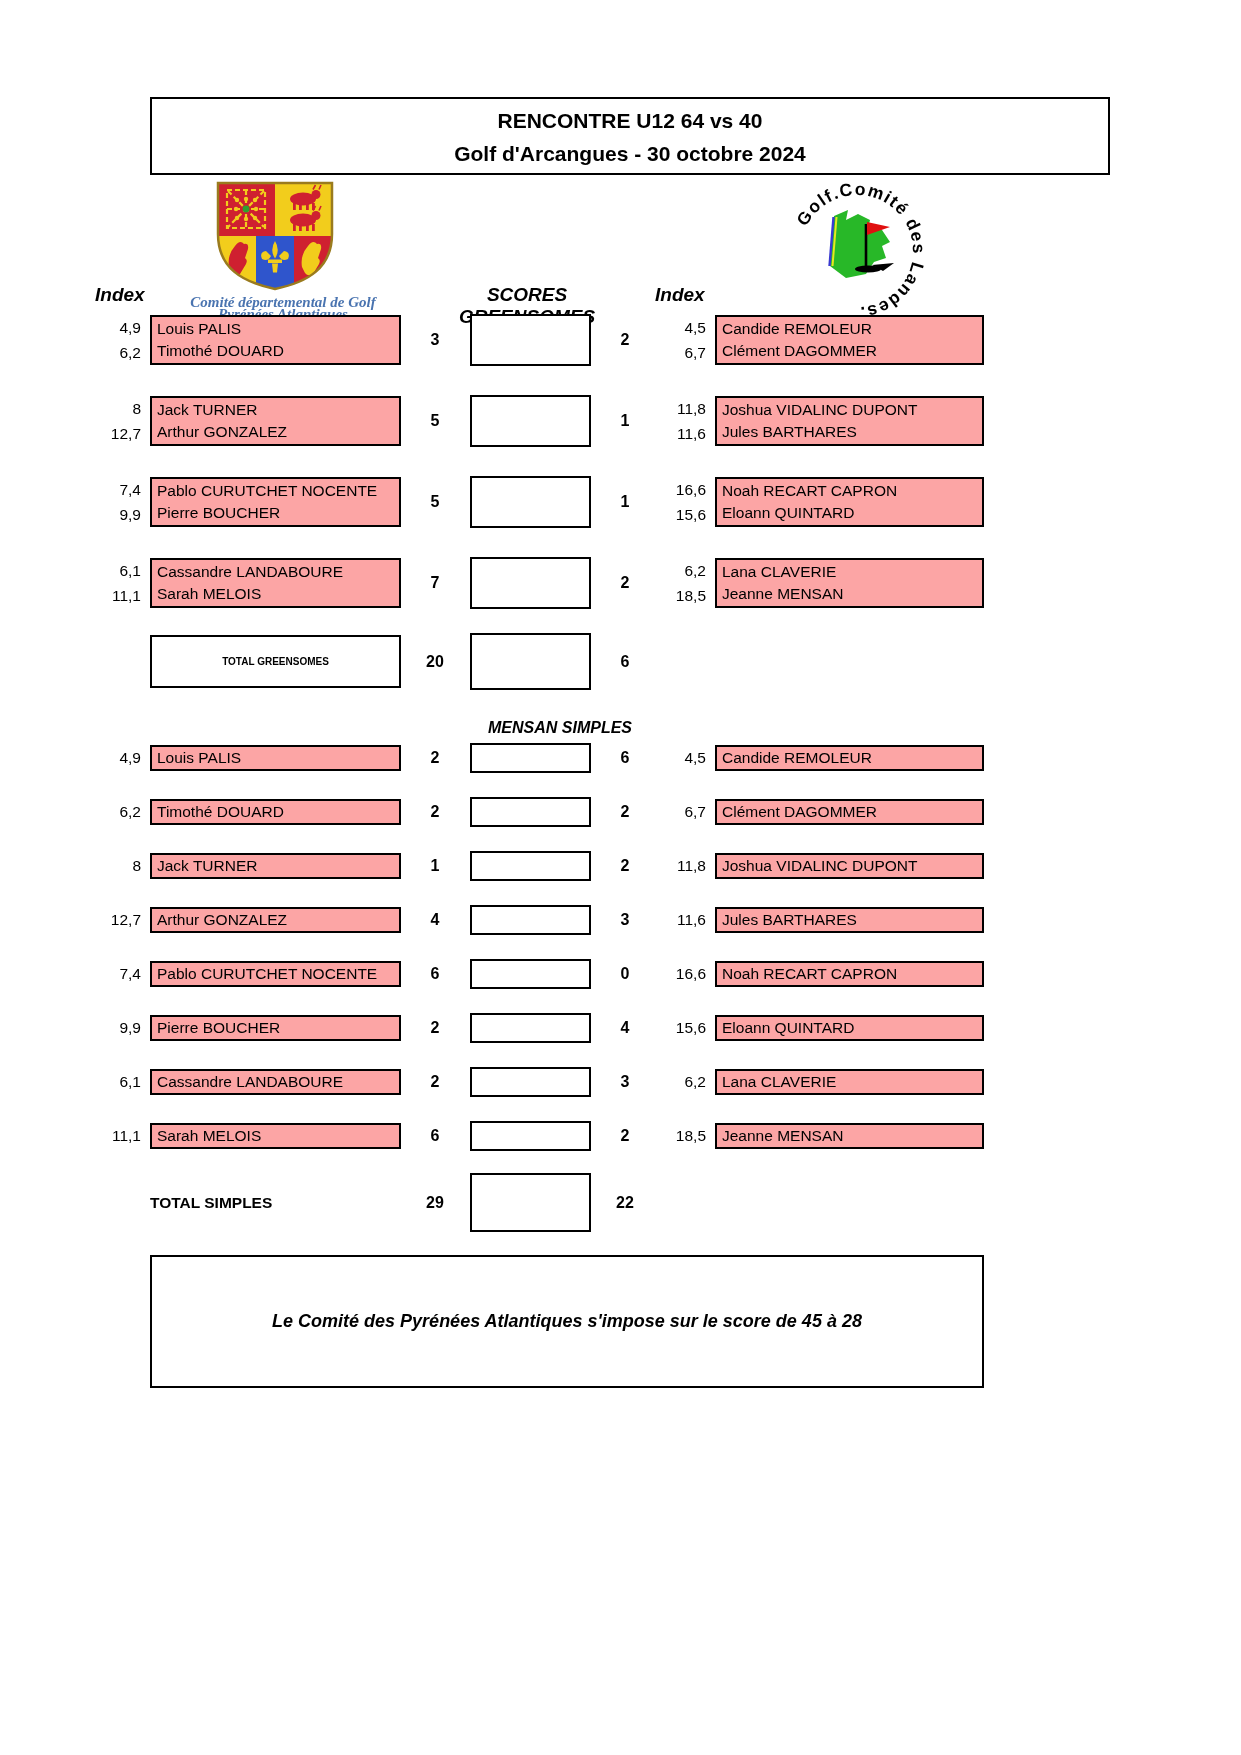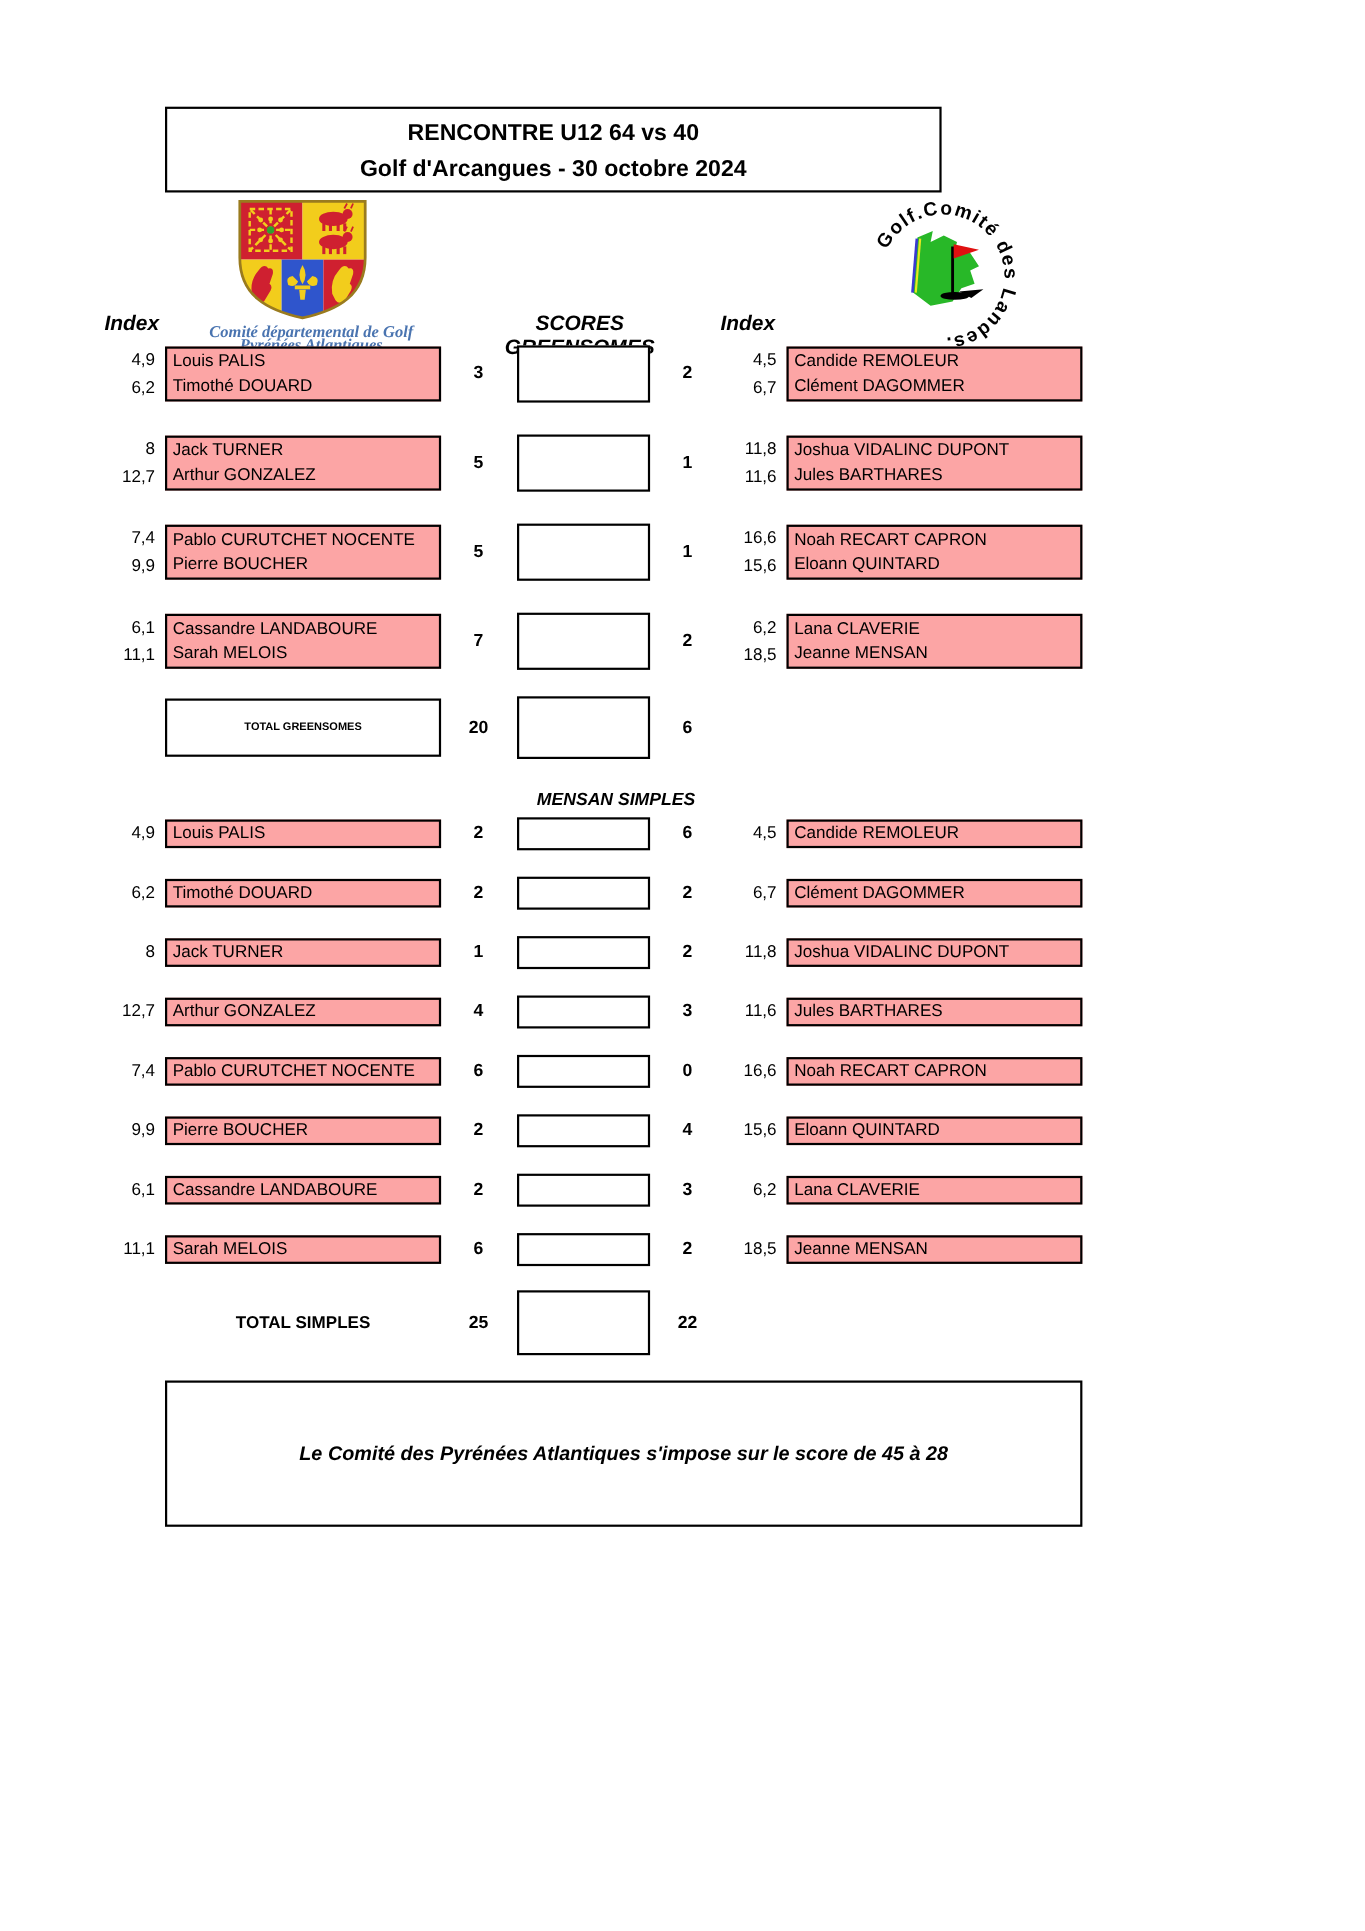--- a/index.html
+++ b/index.html
@@ -2,21 +2,21 @@
 <html><head>
 <meta charset="utf-8">
 <style>
   * { margin:0; padding:0; box-sizing:border-box; }
   html,body { background:#ffffff; }
   .sheet {
     position:relative; width:1241px; height:1755px; background:#fff;
     font-family:"Liberation Sans", sans-serif; color:#000; overflow:hidden;
   }
   
-  .title-box { position:absolute; left:150px; top:97px; width:706px; height:78px;
+  .title-box { position:absolute; left:150px; top:97px; width:960px; height:78px;
     border:2px solid #000; text-align:center; padding-top:5px; }
   .title-line { font-weight:bold; font-size:21px; line-height:33px; }
 
   
   .pa-logo { position:absolute; left:213px; top:178px; width:124px; height:116px; }
   .pa-caption { position:absolute; left:183px; top:296px; width:200px; text-align:center;
     font-family:"Liberation Serif", serif; font-style:italic; font-weight:bold;
     color:#4a74b0; font-size:15px; line-height:12px; }
   .landes-logo { position:absolute; left:786px; top:180px; width:142px; height:142px; }
 
@@ -59,21 +59,21 @@
   .left-sidx  { left:0;   width:141px; }
   .right-sidx { left:610px; width:96px; }
   .s-name { height:26px; line-height:22px; }
   .left-sname  { left:150px; width:251px; }
   .right-sname { left:715px; width:269px; }
   .s-row .score { line-height:26px; }
   .s-row .mid-box { top:-2px; height:30px; }
 
   
   .s-total { position:absolute; left:0; top:1173px; width:1000px; height:59px; }
-  .s-total .total-txt { position:absolute; left:150px; width:251px; text-align:center;
+  .s-total .total-txt { position:absolute; left:150px; width:251px; 
     font-weight:bold; font-size:15.5px; line-height:59px; }
   .s-total .score { line-height:59px; }
   .s-total .mid-box { top:0; height:59px; }
 
   
   .result-box { position:absolute; left:150px; top:1255px; width:834px; height:133px;
     border:2px solid #000; display:flex; align-items:center; justify-content:center;
     font-weight:bold; font-style:italic; font-size:18px; text-align:center; padding:0 30px; }
 </style>
 </head>
@@ -355,21 +355,21 @@
     <div class="name-box s-name left-sname">Sarah MELOIS</div>
     <div class="score score-l">6</div>
     <div class="mid-box"></div>
     <div class="score score-r">2</div>
     <div class="sidx right-sidx">18,5</div>
     <div class="name-box s-name right-sname">Jeanne MENSAN</div>
   </div>
 
   <div class="s-total">
     <div class="total-txt">TOTAL SIMPLES</div>
-    <div class="score score-l">25</div>
+    <div class="score score-l">29</div>
     <div class="mid-box"></div>
     <div class="score score-r">22</div>
   </div>
 
   <div class="result-box">
     <span>Le Comité des Pyrénées Atlantiques s'impose sur le score de 45 à 28</span>
   </div>
 
 </div>
 

